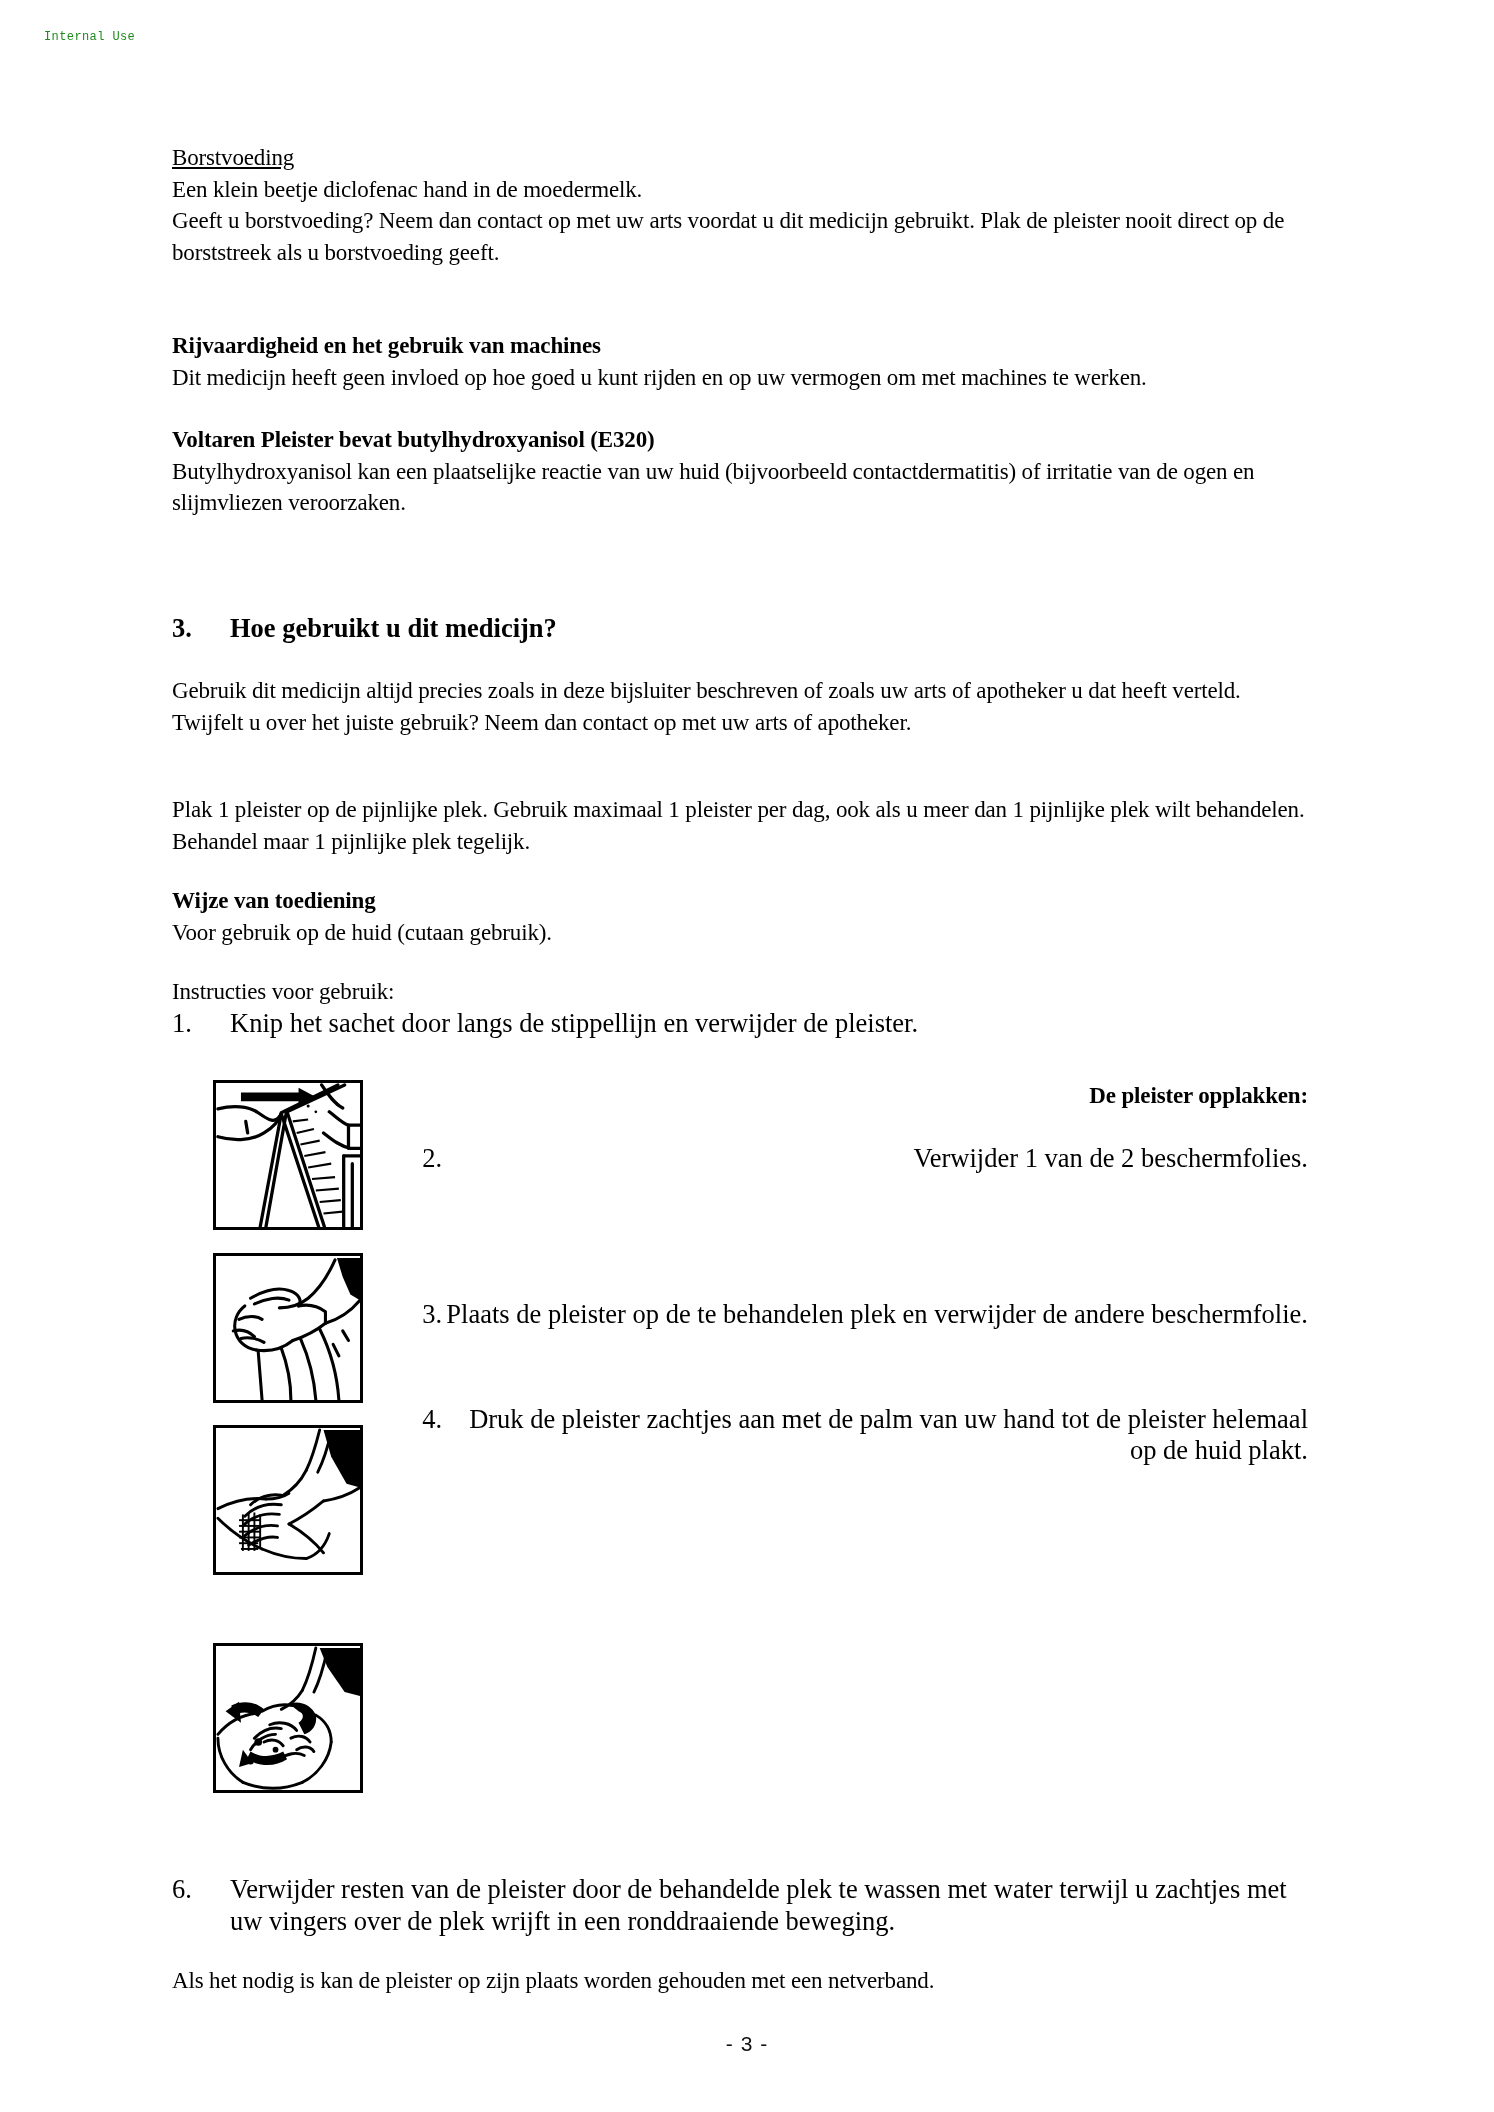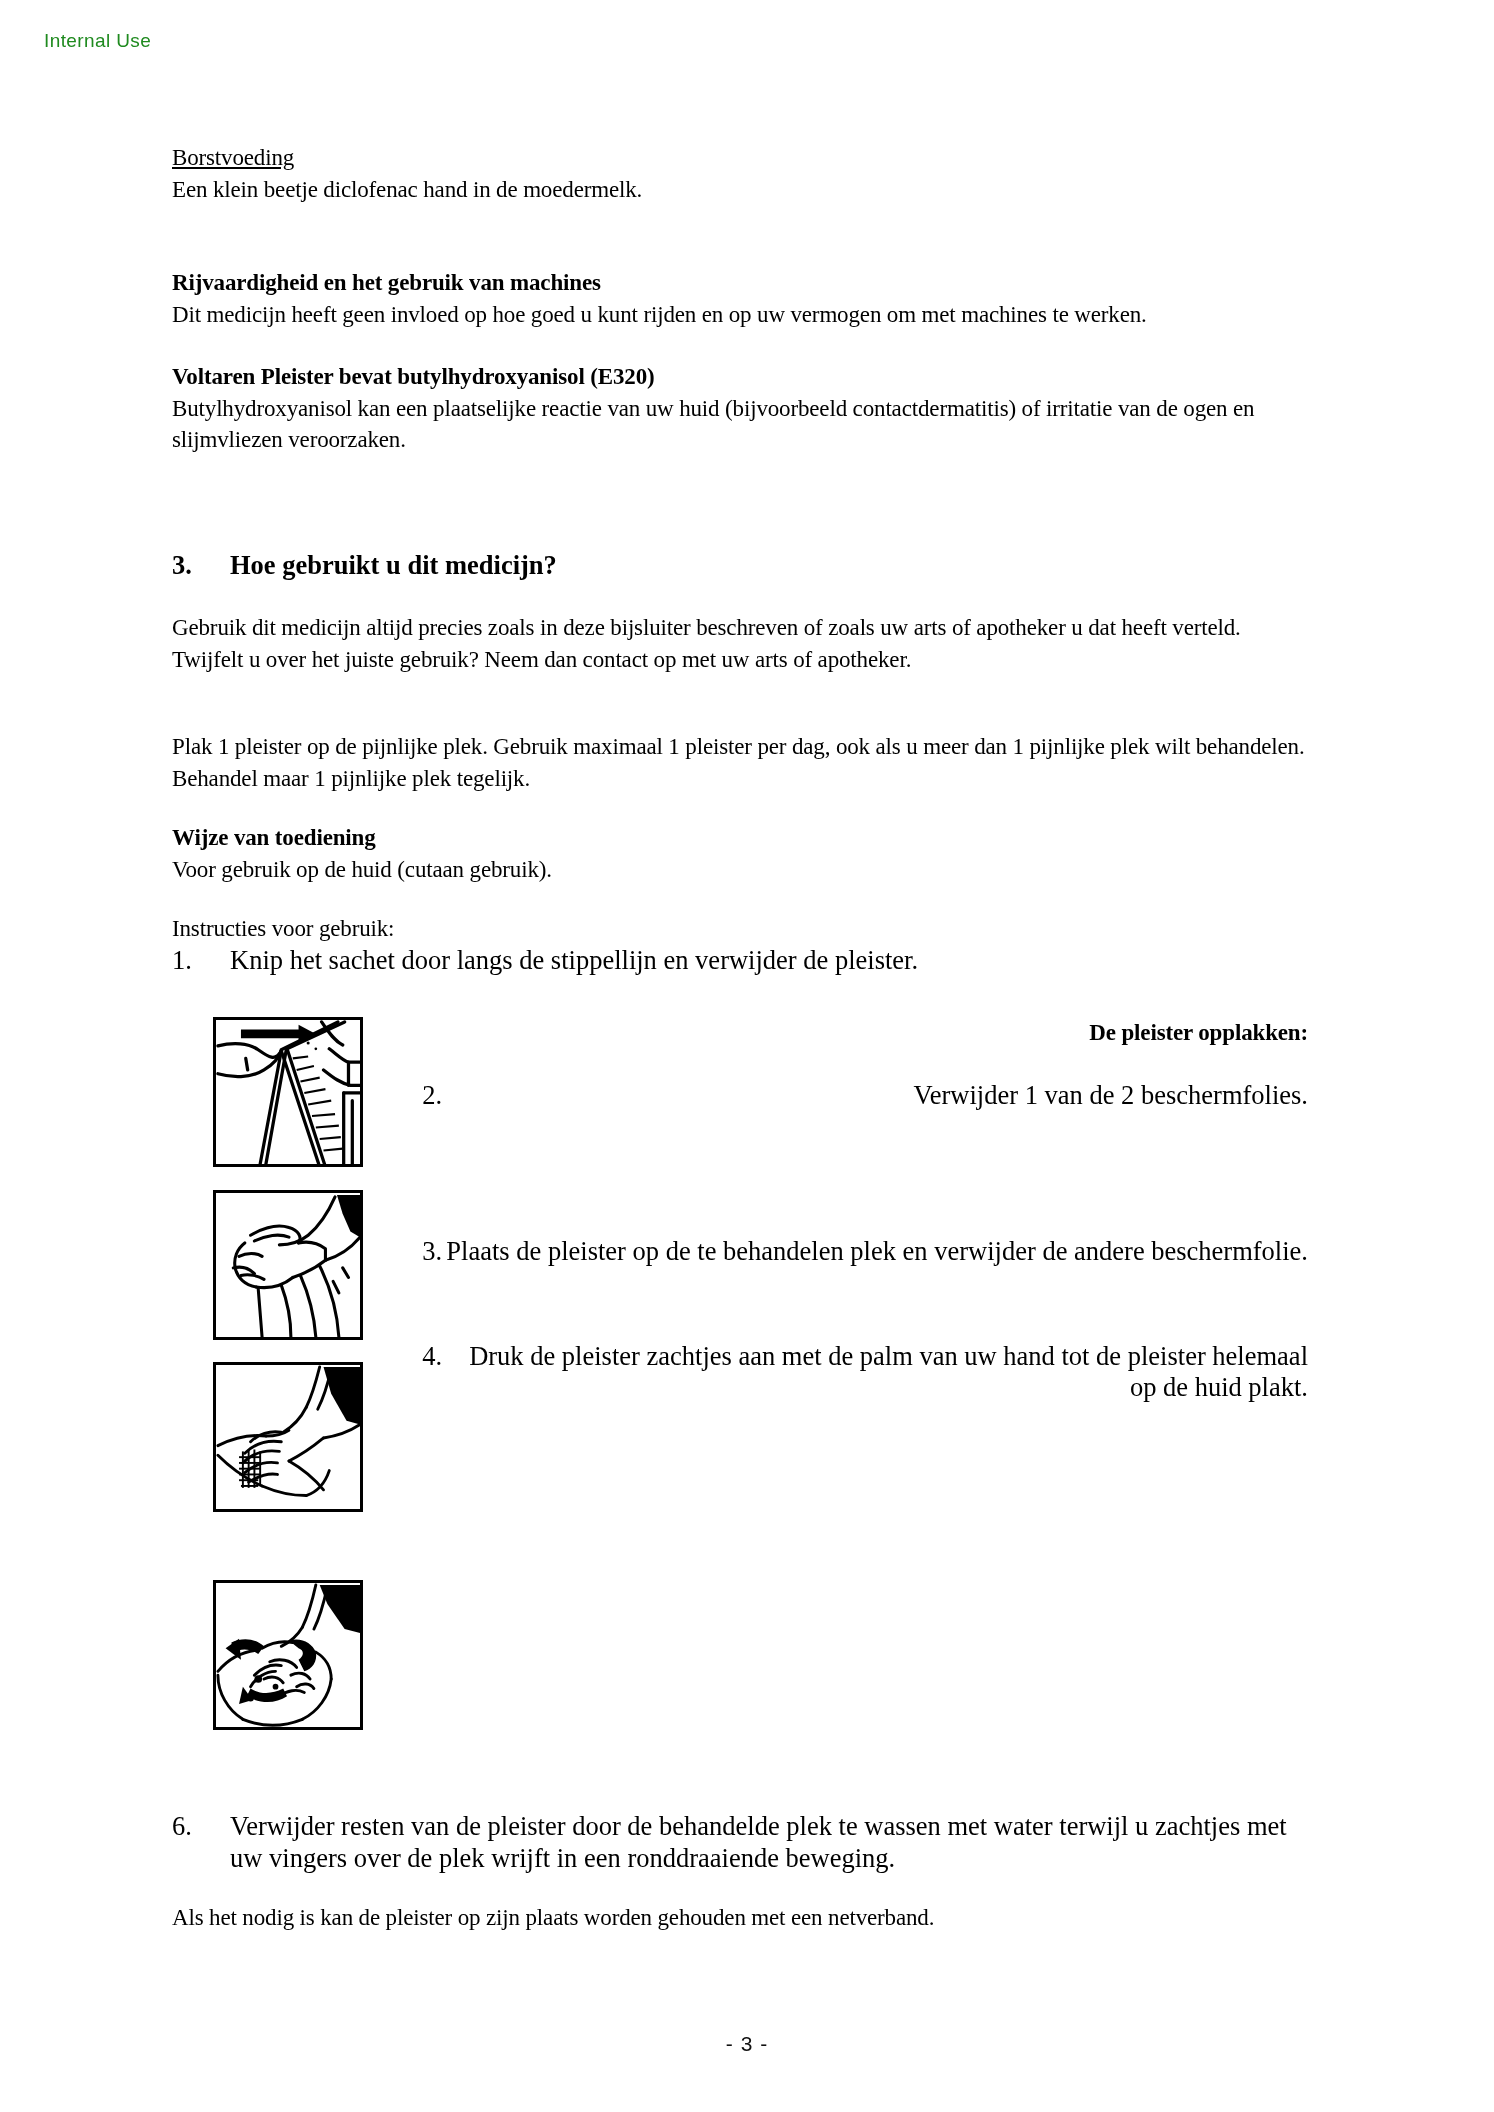--- a/index.html
+++ b/index.html
@@ -16,22 +16,22 @@
     color: #000000;
     overflow: hidden;
     box-sizing: border-box;
   }
 
   
   .doc-header {
     position: absolute;
     top: 30px;
     left: 44px;
-    font-family: Liberation Sans, sans-serif;
-    font-size: 19px;
+    font-family: Liberation Mono, monospace;
+    font-size: 12px;
     letter-spacing: 0.4px;
     color: #1f8a1f;
   }
 
   
   .content {
     position: absolute;
     left: 172px;
     top: 142px;
     width: 1136px;
@@ -110,20 +110,21 @@
 <body>
 
 <div class="page">
 
   <div class="doc-header">Internal Use</div>
 
   <div class="content">
 
     <div class="blk ul-head">Borstvoeding</div>
     <div class="blk">Een klein beetje diclofenac hand in de moedermelk.</div>
+    <div class="blk">Geeft u borstvoeding? Neem dan contact op met uw arts voordat u dit medicijn gebruikt. Plak de pleister nooit direct op de borststreek als u borstvoeding geeft.</div>
 
     <div class="gap-lg"></div>
 
     <div class="blk bold">Rijvaardigheid en het gebruik van machines</div>
     <div class="blk">Dit medicijn heeft geen invloed op hoe goed u kunt rijden en op uw vermogen om met machines te werken.</div>
 
     <div class="gap-md"></div>
 
     <div class="blk bold">Voltaren Pleister bevat butylhydroxyanisol (E320)</div>
     <div class="blk">Butylhydroxyanisol kan een plaatselijke  reactie van uw huid (bijvoorbeeld contactdermatitis) of irritatie van de ogen en slijmvliezen veroorzaken.</div>

